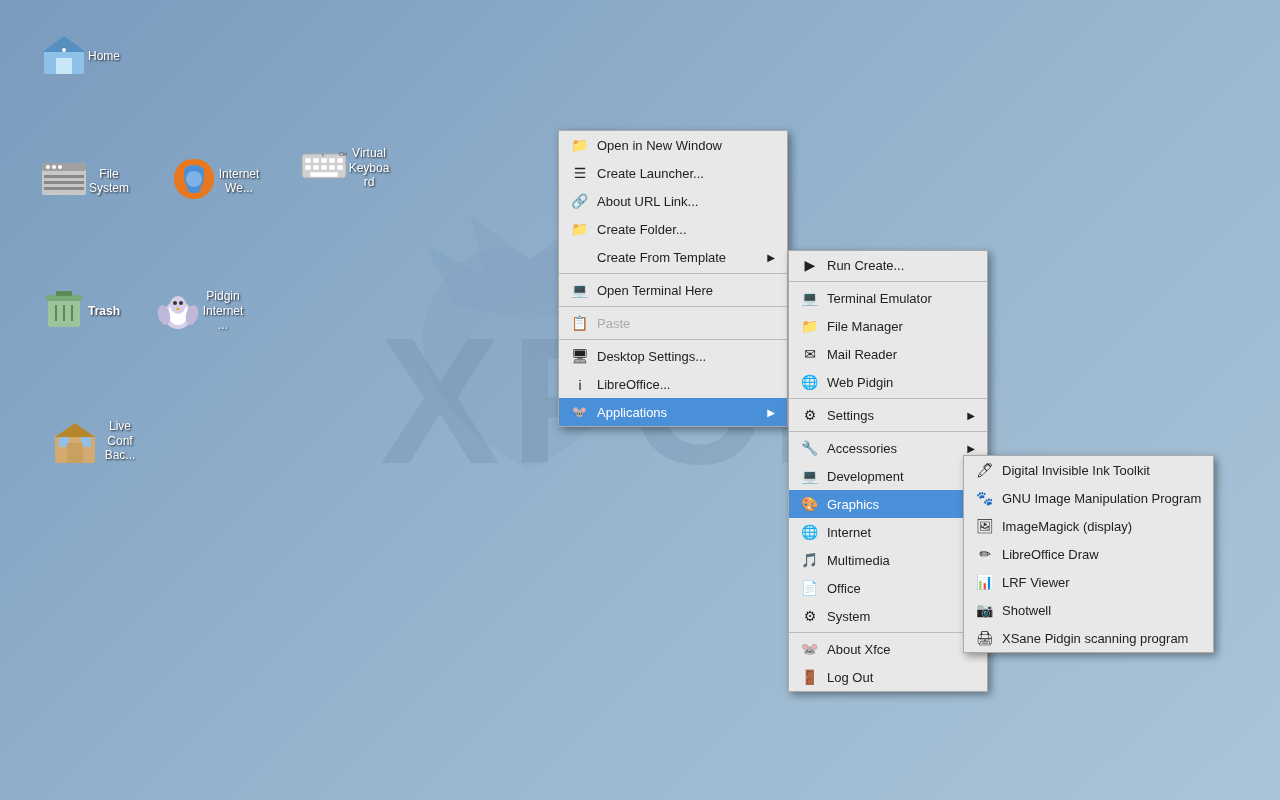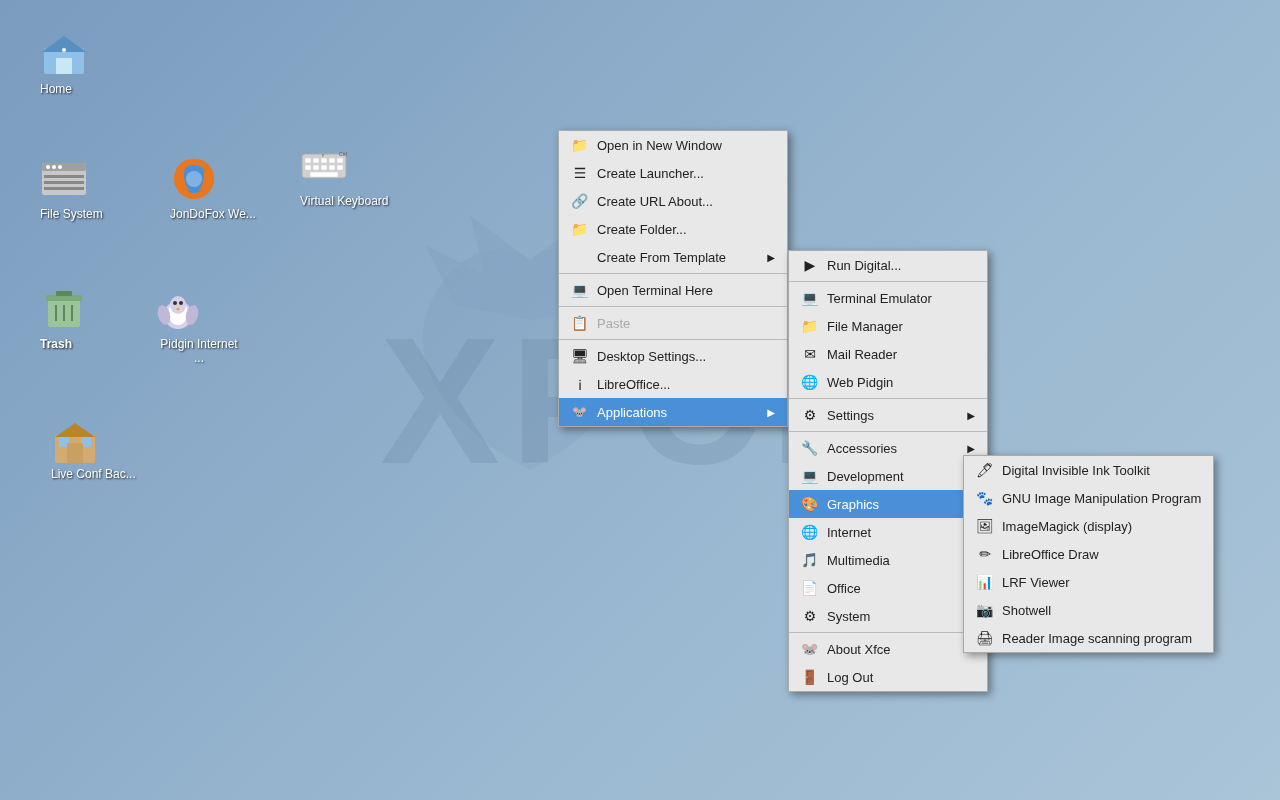--- a/index.html
+++ b/index.html
@@ -44,22 +44,22 @@
     .desktop-icons {
       position: absolute;
       top: 0;
       left: 0;
       z-index: 1;
     }
 
     .desktop-icon {
       position: absolute;
       display: flex;
-      flex-direction: column;
-      align-items: flex-start;
+      flex-direction: row;
+      align-items: center;
       width: 90px;
       cursor: pointer;
     }
 
     .desktop-icon .icon-img {
       width: 48px;
       height: 48px;
       display: flex;
       align-items: center;
       justify-content: center;
@@ -200,21 +200,21 @@
   <div class="desktop-icon" style="left:170px; top:155px;">
     <div class="icon-img">
       <svg width="48" height="48" viewBox="0 0 48 48" xmlns="http://www.w3.org/2000/svg">
         <circle cx="24" cy="24" r="20" fill="#e87820"></circle>
         <circle cx="24" cy="24" r="14" fill="#4a90d9"></circle>
         <path d="M4,24 C4,14 10,6 20,4 C16,8 14,14 14,20 C14,26 16,32 20,36 C10,34 4,30 4,24 Z" fill="#e87820"></path>
         <path d="M44,24 C44,30 38,34 28,36 C32,32 34,26 34,20 C34,14 32,8 28,4 C38,6 44,14 44,24 Z" fill="#e87820"></path>
         <circle cx="24" cy="24" r="8" fill="#fff" opacity="0.3"></circle>
       </svg>
     </div>
-    <span class="icon-label">JonDoFox We...</span>
+    <span class="icon-label">Internet We...</span>
   </div>
 
   <div class="desktop-icon" style="left:300px; top:142px;">
     <div class="icon-img">
       <svg width="48" height="48" viewBox="0 0 48 48" xmlns="http://www.w3.org/2000/svg">
         <rect x="2" y="12" width="44" height="24" rx="3" fill="#d0d0d0"></rect>
         <rect x="2" y="12" width="44" height="24" rx="3" fill="none" stroke="#aaa" stroke-width="1"></rect>
 
         <rect x="5" y="16" width="6" height="5" rx="1" fill="#fff" stroke="#ccc" stroke-width="0.5"></rect>
         <rect x="13" y="16" width="6" height="5" rx="1" fill="#fff" stroke="#ccc" stroke-width="0.5"></rect>
@@ -287,21 +287,21 @@
   <div class="menu-item">
     <span class="item-icon">📁</span>
     <span>Open in New Window</span>
   </div>
   <div class="menu-item">
     <span class="item-icon">☰</span>
     <span>Create Launcher...</span>
   </div>
   <div class="menu-item">
     <span class="item-icon">🔗</span>
-    <span>Create URL About...</span>
+    <span>About URL Link...</span>
   </div>
   <div class="menu-item">
     <span class="item-icon">📁</span>
     <span>Create Folder...</span>
   </div>
   <div class="menu-item">
     <span class="item-icon"></span>
     <span>Create From Template</span>
     <span class="arrow">▶</span>
   </div>
@@ -329,21 +329,21 @@
     <span class="item-icon" style="font-size:12px;">🐭</span>
     <span>Applications</span>
     <span class="arrow">▶</span>
   </div>
 </div>
 
 <div class="submenu-applications">
 
   <div class="menu-item">
     <span class="item-icon">▶</span>
-    <span>Run Digital...</span>
+    <span>Run Create...</span>
   </div>
   <div class="menu-separator"></div>
   <div class="menu-item">
     <span class="item-icon">💻</span>
     <span>Terminal Emulator</span>
   </div>
   <div class="menu-item">
     <span class="item-icon">📁</span>
     <span>File Manager</span>
   </div>
@@ -428,15 +428,15 @@
   <div class="menu-item">
     <span class="item-icon">📊</span>
     <span>LRF Viewer</span>
   </div>
   <div class="menu-item">
     <span class="item-icon">📷</span>
     <span>Shotwell</span>
   </div>
   <div class="menu-item">
     <span class="item-icon">🖨</span>
-    <span>Reader Image scanning program</span>
+    <span>XSane Pidgin scanning program</span>
   </div>
 </div>
 
 </body></html>

